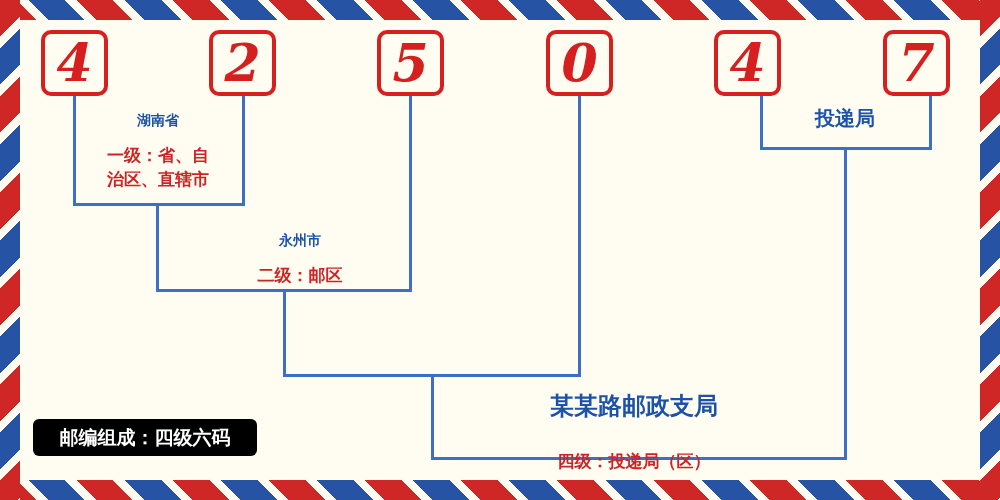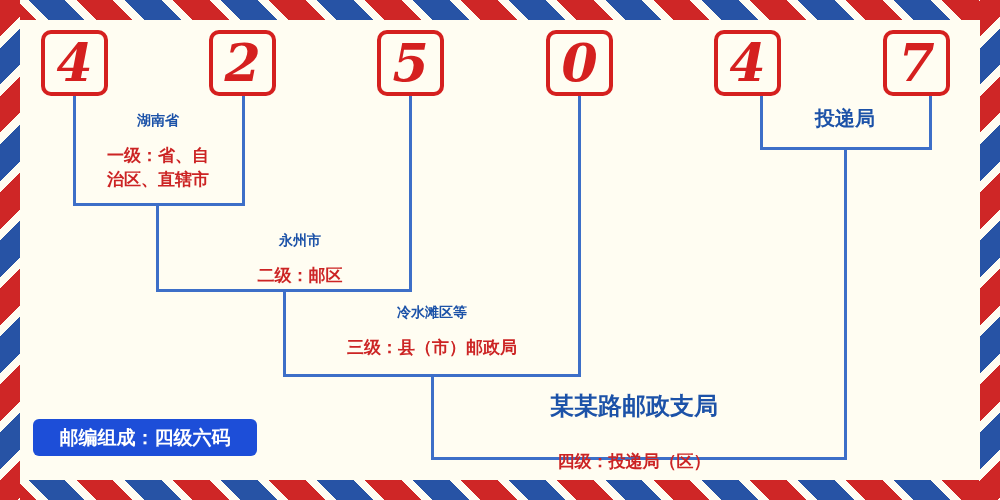--- a/index.html
+++ b/index.html
@@ -83,21 +83,21 @@
     margin-top: 14px;
   }
 
   
   .badge {
     position: absolute;
     left: 33px;
     top: 419px;
     width: 224px;
     height: 37px;
-    background: #1d4ed8;
+    background: #000000;
     border-radius: 6px;
     display: flex;
     align-items: center;
     justify-content: center;
     color: #ffffff;
     font-size: 19px;
     font-weight: bold;
   }
 </style>
 </head>
@@ -155,24 +155,20 @@
       <div>一级：省、自</div>
       <div>治区、直辖市</div>
     </div>
   </div>
 
   <div class="label-block" style="left:200px; top:232px; width:200px">
     <div class="label-name">永州市</div>
     <div class="label-desc">二级：邮区</div>
   </div>
 
-  <div class="label-block" style="left:312px; top:304px; width:240px">
-    <div class="label-name">冷水滩区等</div>
-    <div class="label-desc">三级：县（市）邮政局</div>
-  </div>
 
   <div class="label-block" style="left:504px; top:392px; width:260px">
     <div class="label-name" style="font-size:24px">某某路邮政支局</div>
     <div class="label-desc" style="margin-top:28px">四级：投递局（区）</div>
   </div>
 
   <div class="label-block" style="left:785px; top:106px; width:120px">
     <div class="label-name" style="font-size:20px">投递局</div>
   </div>
 

